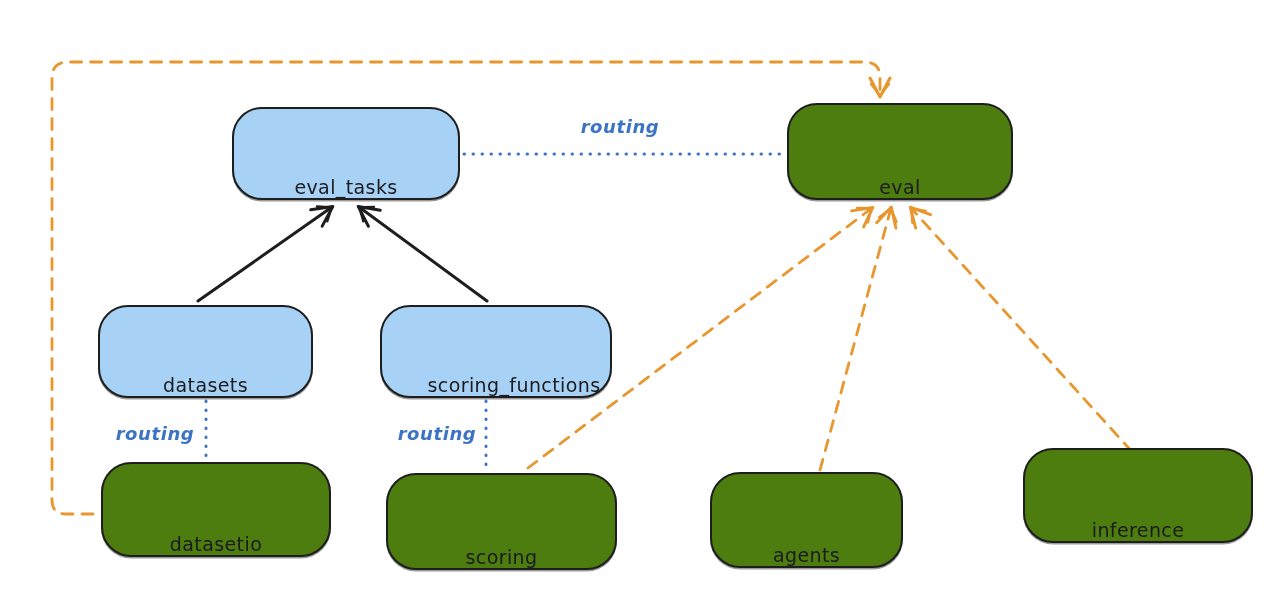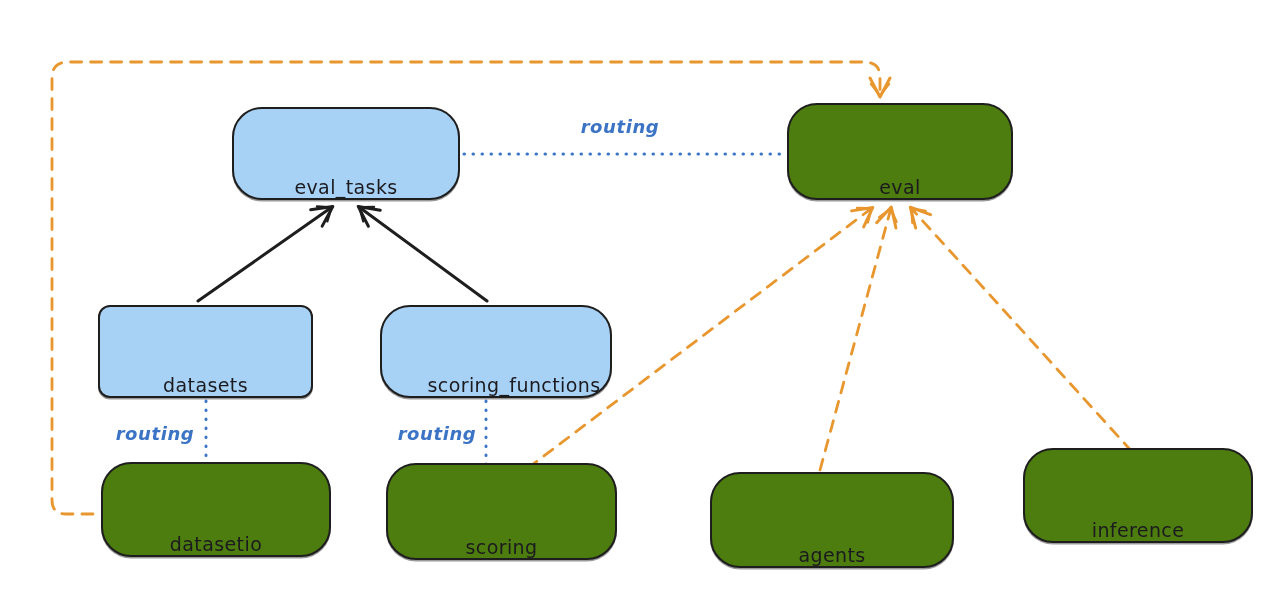--- a/index.html
+++ b/index.html
@@ -33,25 +33,25 @@
     font-size:18px;
     font-weight:600;
     letter-spacing:0.6px;
     white-space:nowrap;
     text-align:center;
     font-style:italic;
   }
   
   #n-eval_tasks       {left:232px;top:107px;width:228px;height:93px;}
   #n-eval             {left:787px;top:103px;width:226px;height:97px;}
-  #n-datasets         {left:98px; top:305px;width:215px;height:93px;border-radius:12px;}
+  #n-datasets         {left:98px; top:305px;width:215px;height:93px;}
   #n-scoring_functions{left:380px;top:305px;width:232px;height:93px;padding-left:36px;}
   #n-datasetio        {left:95px; top:462px;width:230px;height:95px;margin-left:6px;}
-  #n-scoring          {left:386px;top:463px;width:231px;height:97px;}
-  #n-agents           {left:710px;top:472px;width:244px;height:96px;}
+  #n-scoring          {left:386px;top:473px;width:231px;height:97px;}
+  #n-agents           {left:710px;top:472px;width:193px;height:96px;}
   #n-inference        {left:1023px;top:448px;width:230px;height:95px;}
   
   #l-routing-top   {left:570px;top:116px;width:100px;}
   #l-routing-left  {left:105px;top:423px;width:100px;}
   #l-routing-mid   {left:387px;top:423px;width:100px;}
 </style>
 </head>
 <body>
 
 <div class="canvas">

